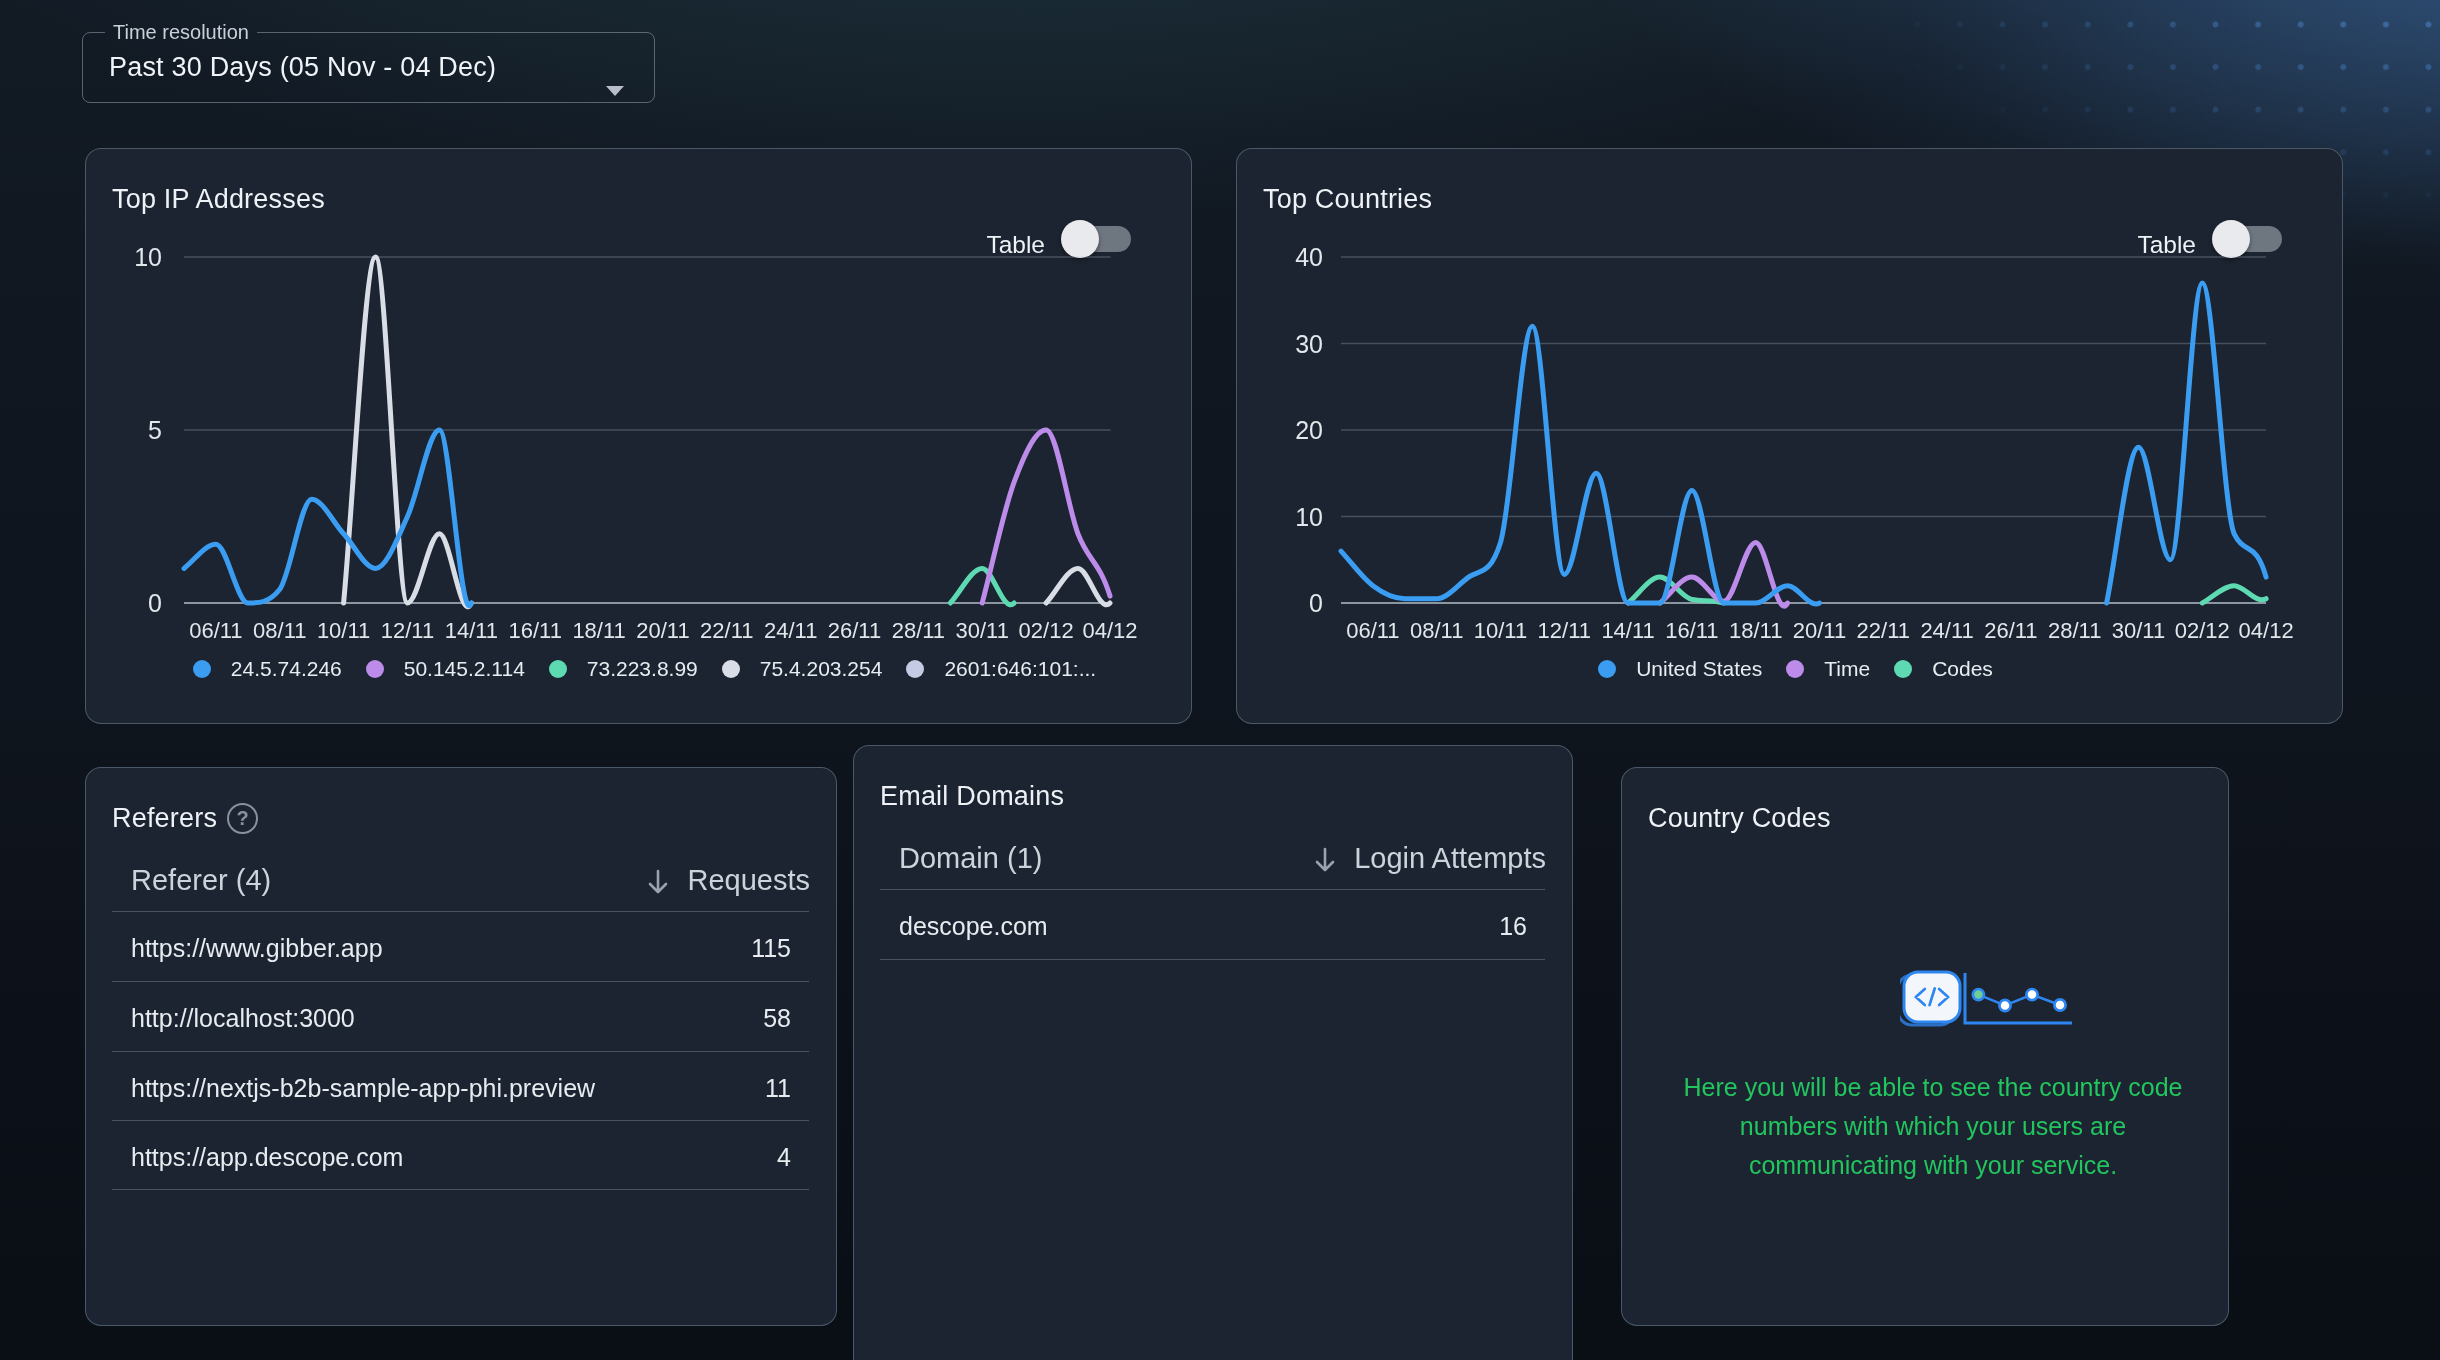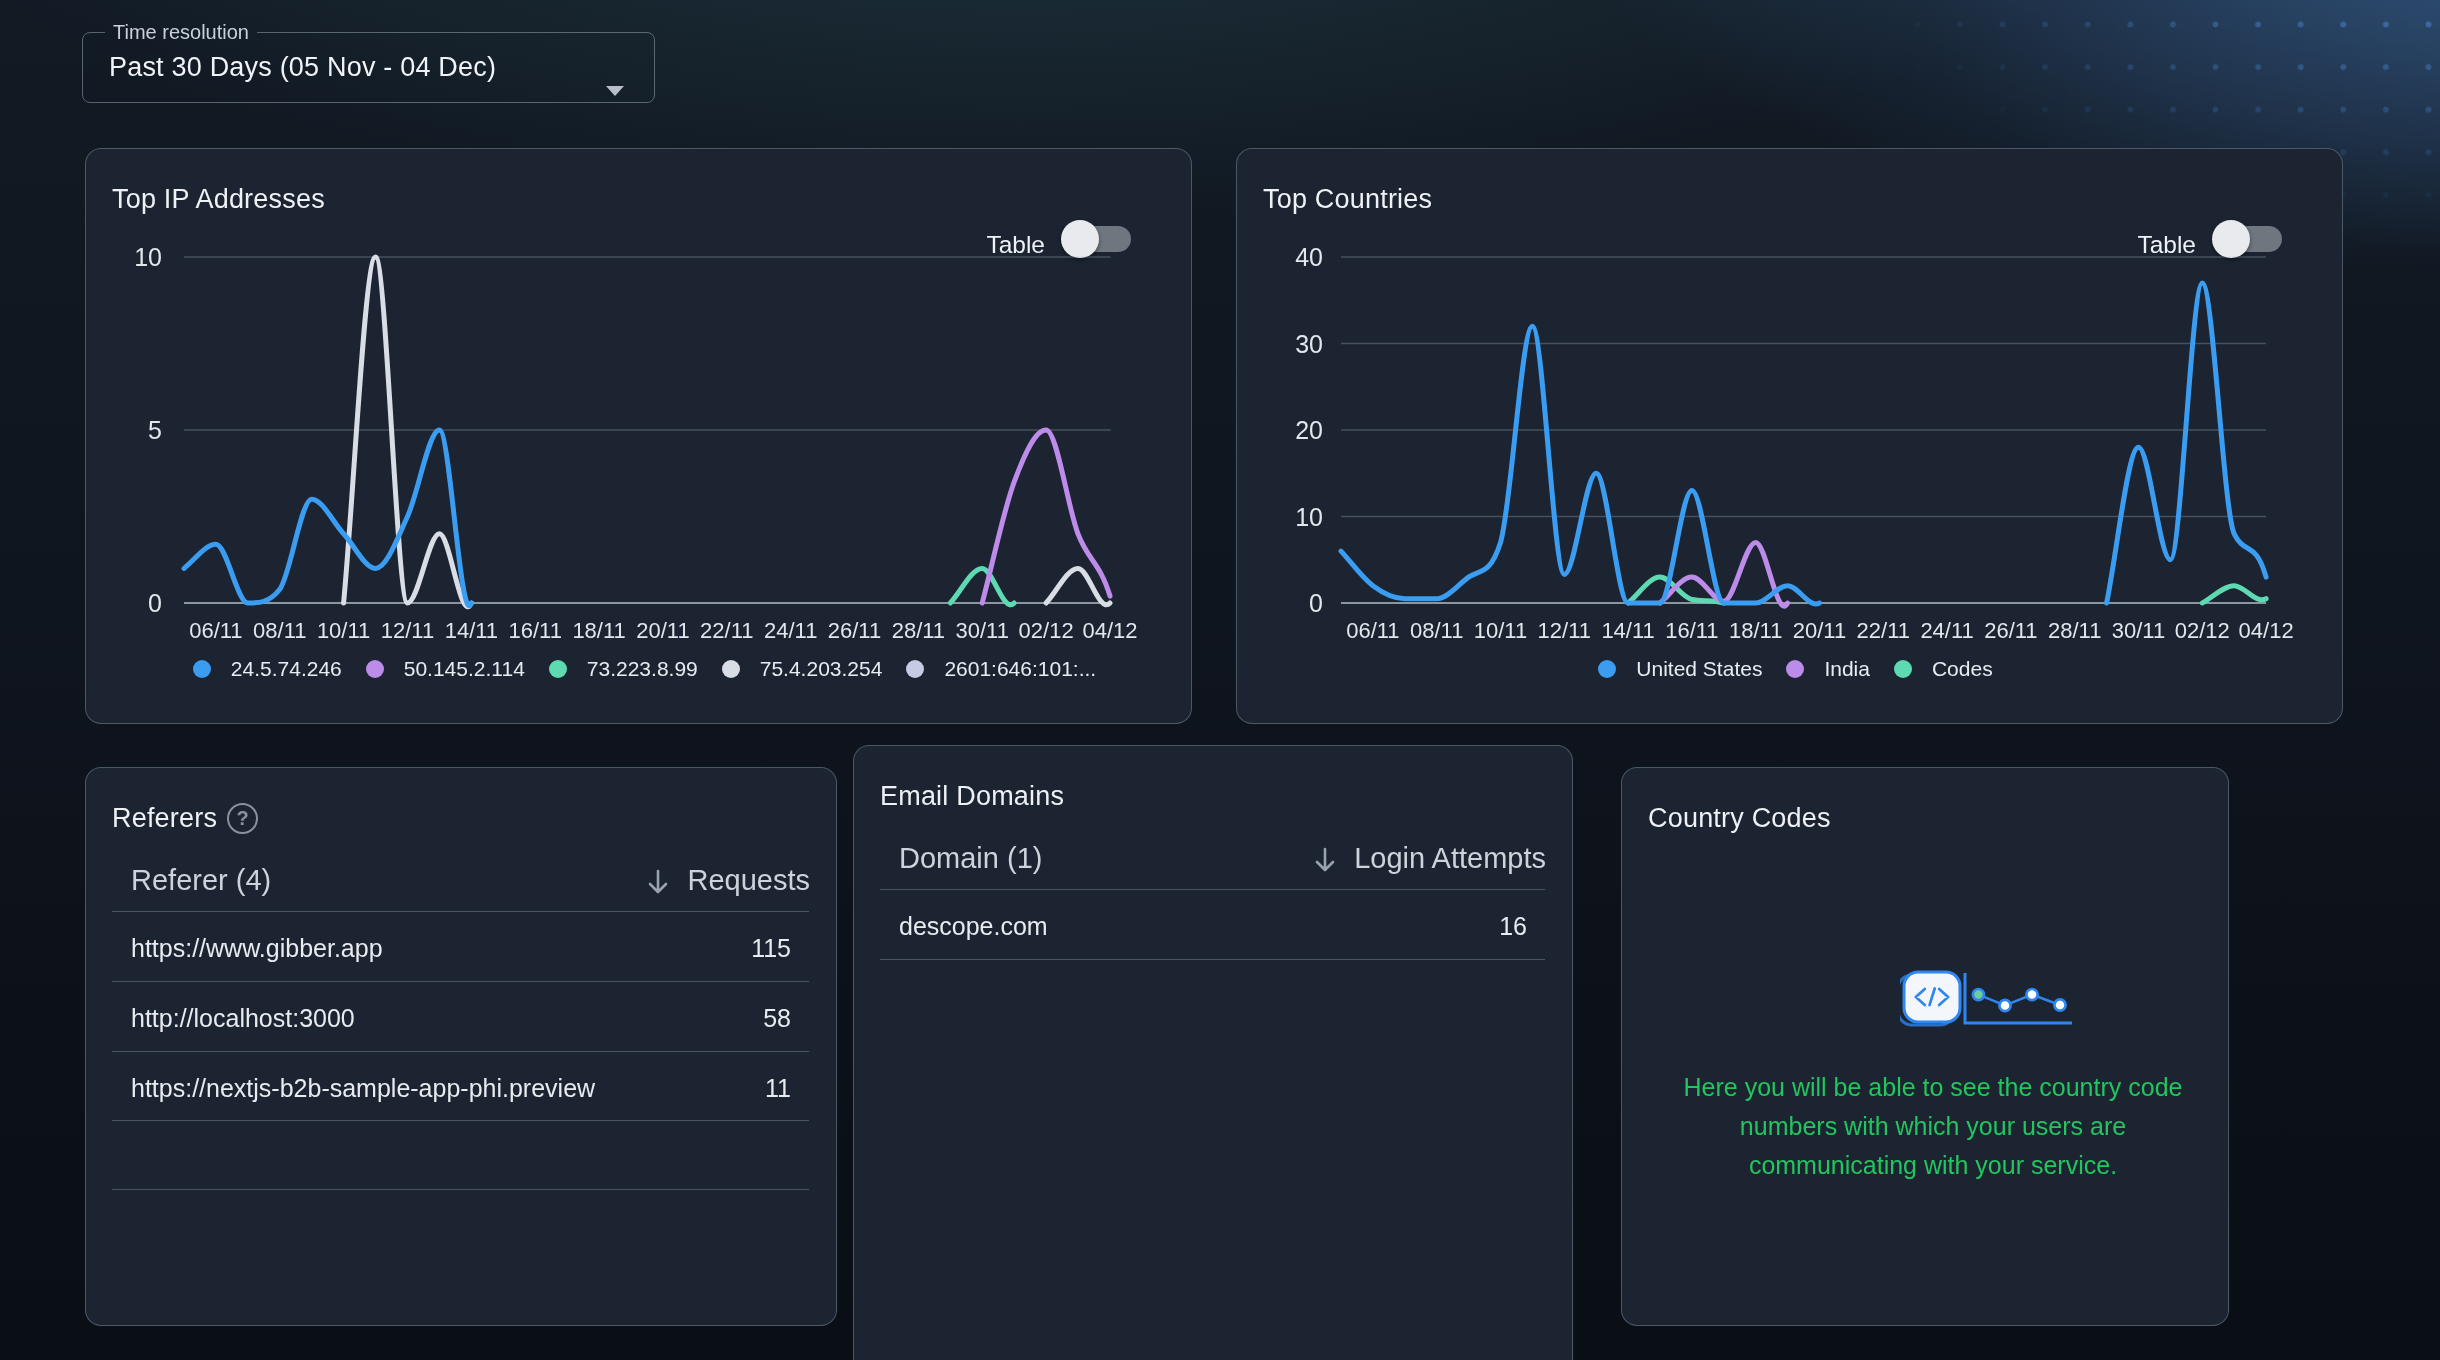--- a/index.html
+++ b/index.html
@@ -157,21 +157,21 @@
 <path d="M423.0,454.0 C433.6,445.4 444.3,428.1 454.9,428.1 C465.5,428.1 476.2,452.3 486.8,452.3 C497.4,452.3 508.1,393.4 518.7,393.4 C529.3,393.4 540.0,473.6 550.6,454.0" fill="none" stroke="#bd8bea" stroke-width="5" stroke-linejoin="round" stroke-linecap="round"></path>
 <path d="M104.0,402.1 C114.6,413.6 125.3,428.8 135.9,436.7 C146.5,444.6 157.2,449.7 167.8,449.7 C178.4,449.7 189.1,449.7 199.7,449.7 C210.3,449.7 221.0,435.6 231.6,428.1 C242.2,420.5 252.9,427.2 263.5,393.4 C274.1,359.7 284.8,177.2 295.4,177.2 C306.0,177.2 316.7,425.5 327.3,425.5 C337.9,425.5 348.6,324.2 359.2,324.2 C369.8,324.2 380.5,454.0 391.1,454.0 C401.7,454.0 412.4,454.0 423.0,454.0 C433.6,454.0 444.3,341.6 454.9,341.6 C465.5,341.6 476.2,454.0 486.8,454.0 C497.4,454.0 508.1,454.0 518.7,454.0 C529.3,454.0 540.0,436.7 550.6,436.7 C561.2,436.7 571.9,459.8 582.5,454.0 M869.6,454.0 C880.2,402.1 890.9,298.3 901.5,298.3 C912.1,298.3 922.8,410.8 933.4,410.8 C944.0,410.8 954.7,133.9 965.3,133.9 C975.9,133.9 986.6,362.9 997.2,384.8 C1007.8,406.7 1018.5,390.7 1029.1,428.1" fill="none" stroke="#3b9df2" stroke-width="5" stroke-linejoin="round" stroke-linecap="round"></path>
 </svg>
   <div class="legend">
       <span class="litem">
         <span class="ldot" style="background:#3b9df2"></span>
         <span class="llab">United States</span>
       </span>
       <span class="litem">
         <span class="ldot" style="background:#bd8bea"></span>
-        <span class="llab">India</span>
+        <span class="llab">Time</span>
       </span>
       <span class="litem">
         <span class="ldot" style="background:#5edab2"></span>
         <span class="llab">Codes</span>
       </span>
     </div>
 </div>
 
 <div class="card" style="left:85px; top:767px; width:752px; height:559px;">
   <span class="ctitle">Referers</span>
@@ -179,20 +179,21 @@
   <div class="thead"><span>Referer (4)</span><span class="hr"><svg width="26" height="28" viewBox="0 0 26 28" style="vertical-align:-6px">
           <path d="M13 3 V23 M5 16 L13 24 L21 16" fill="none" stroke="#9aa3ad" stroke-width="2.6" stroke-linecap="round" stroke-linejoin="round"></path>
         </svg>&nbsp;&nbsp;Requests</span></div>
   <div class="tdiv" style="top:143px;"></div>
   <div class="trow" style="top:166px;"><span>https://www.gibber.app</span><span class="v">115</span></div>
   <div class="tdiv" style="top:213px;"></div>
   <div class="trow" style="top:236px;"><span>http://localhost:3000</span><span class="v">58</span></div>
   <div class="tdiv" style="top:283px;"></div>
   <div class="trow" style="top:306px;"><span style="display:inline-block;max-width:465px;white-space:nowrap;overflow:hidden;">https://nextjs-b2b-sample-app-phi.preview</span><span class="v">11</span></div>
   <div class="tdiv" style="top:352px;"></div>
+  <div class="trow" style="top:375px;"><span>https://app.descope.com</span><span class="v">4</span></div>
   <div class="tdiv" style="top:421px;"></div>
 </div>
 
 <div class="card" style="left:853px; top:745px; width:720px; height:634px;">
   <span class="ctitle">Email Domains</span>
   <div class="thead"><span>Domain (1)</span><span class="hr"><svg width="26" height="28" viewBox="0 0 26 28" style="vertical-align:-6px">
           <path d="M13 3 V23 M5 16 L13 24 L21 16" fill="none" stroke="#9aa3ad" stroke-width="2.6" stroke-linecap="round" stroke-linejoin="round"></path>
         </svg>&nbsp;&nbsp;Login Attempts</span></div>
   <div class="tdiv" style="top:143px;"></div>
   <div class="trow" style="top:166px;"><span>descope.com</span><span class="v">16</span></div>

